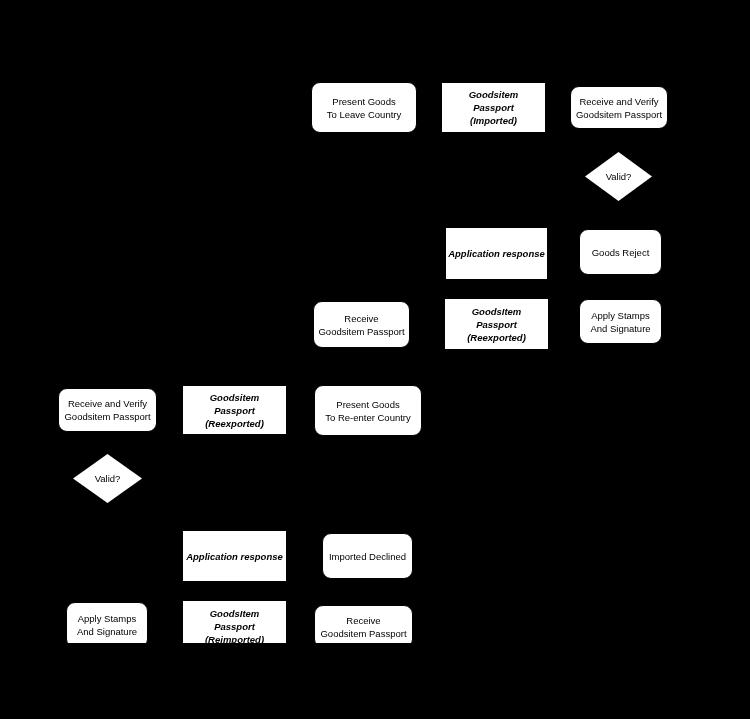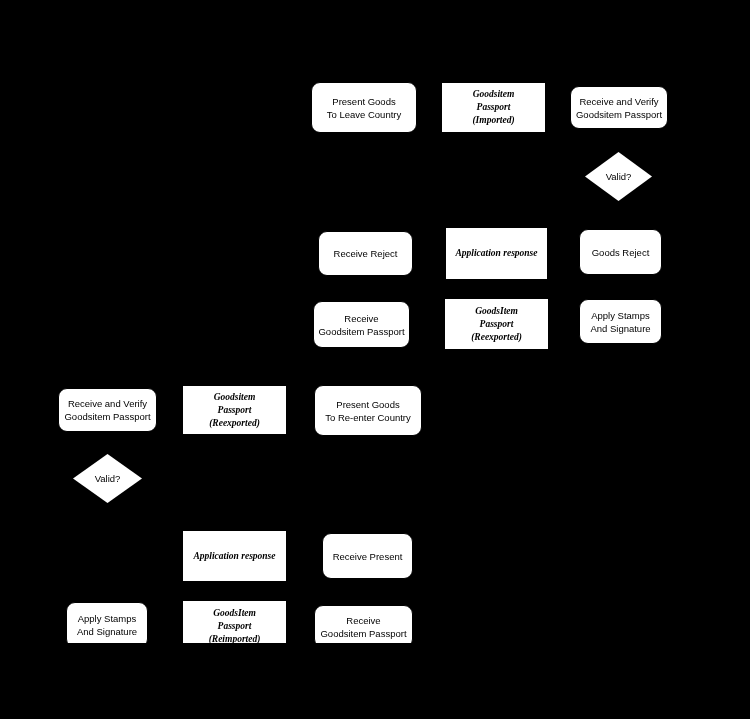--- a/index.html
+++ b/index.html
@@ -25,60 +25,59 @@
     background:var(--node-fill);
     color:var(--text);
     font-size:9.5px;line-height:13px;
   }
   .node.task{
     border:1px solid var(--node-border);
     border-radius:9px;
   }
   .node.data{
     border:1px solid var(--node-border);
-    font-weight:bold;font-style:italic;font-family:Liberation Serif, serif;
+    font-weight:bold;font-style:italic;
   }
   .node.decision{
     border:none;
     clip-path:polygon(50% 0,100% 50%,50% 100%,0 50%);
     text-align:right;
   }
 </style>
 </head>
 <body>
 
 <div id="diagram">
     <div class="node task" style="left: 311px; top: 82px; width: 106px; height: 51px;">Present Goods
 To Leave Country</div>
     <div class="node data" style="left: 441px; top: 82px; width: 105px; height: 51px;">Goodsitem
 Passport
 (Imported)</div>
     <div class="node task" style="left: 570px; top: 86px; width: 98px; height: 43px;">Receive and Verify
 Goodsitem Passport</div>
     <div class="node decision" style="left: 585px; top: 152px; width: 67px; height: 49px;">Valid?</div>
-    <div class="node task" style="left: 318px; top: 231px; width: 95px; height: 45px;">Receive Reject</div>
     <div class="node data" style="left: 445px; top: 227px; width: 103px; height: 53px;">Application response</div>
     <div class="node task" style="left: 579px; top: 229px; width: 83px; height: 46px;">Goods Reject</div>
     <div class="node task" style="left: 313px; top: 301px; width: 97px; height: 47px;">Receive
 Goodsitem Passport</div>
     <div class="node data" style="left: 444px; top: 298px; width: 105px; height: 52px;">GoodsItem
 Passport
 (Reexported)</div>
     <div class="node task" style="left: 579px; top: 299px; width: 83px; height: 45px;">Apply Stamps
 And Signature</div>
     <div class="node task" style="left: 58px; top: 388px; width: 99px; height: 44px;">Receive and Verify
 Goodsitem Passport</div>
     <div class="node data" style="left: 182px; top: 385px; width: 105px; height: 50px;">Goodsitem
 Passport
 (Reexported)</div>
     <div class="node task" style="left: 314px; top: 385px; width: 108px; height: 51px;">Present Goods
 To Re-enter Country</div>
     <div class="node decision" style="left: 73px; top: 454px; width: 69px; height: 49px;">Valid?</div>
     <div class="node data" style="left: 182px; top: 530px; width: 105px; height: 52px;">Application response</div>
-    <div class="node task" style="left: 322px; top: 533px; width: 91px; height: 46px;">Receive Present</div>
+    <div class="node task" style="left: 322px; top: 533px; width: 91px; height: 46px;">Imported Declined</div>
     <div class="node task" style="left: 66px; top: 602px; width: 82px; height: 46px;">Apply Stamps
 And Signature</div>
     <div class="node data" style="left: 182px; top: 600px; width: 105px; height: 52px;">GoodsItem
 Passport
 (Reimported)</div>
     <div class="node task" style="left: 314px; top: 605px; width: 99px; height: 43px;">Receive
 Goodsitem Passport</div>
   </div>
 
 </body></html>

